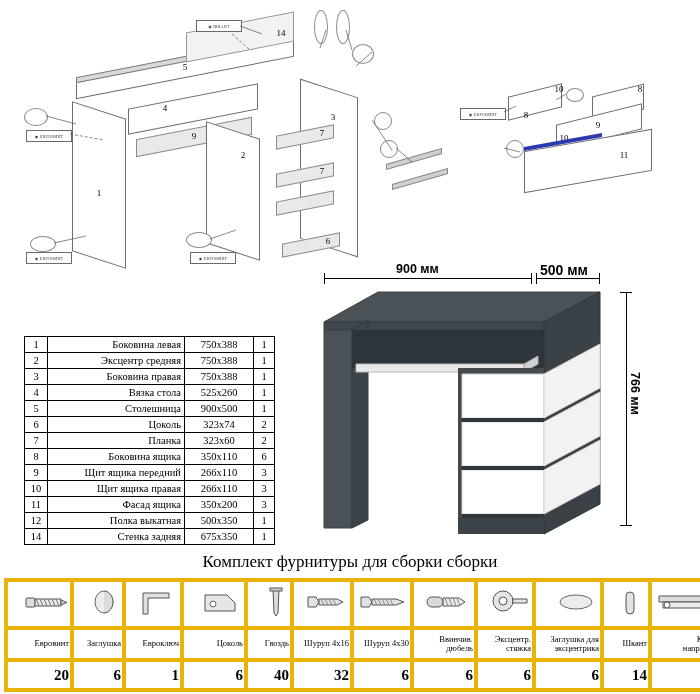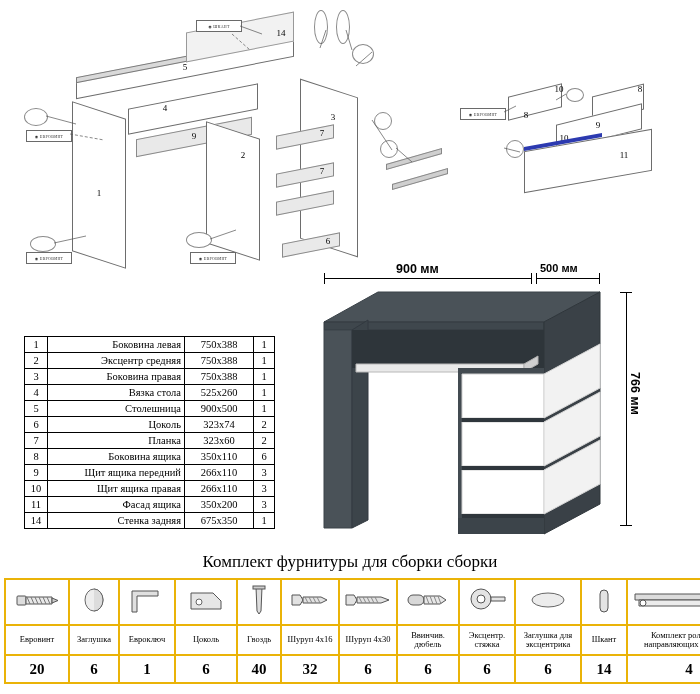--- a/index.html
+++ b/index.html
@@ -50,21 +50,21 @@
   .dim-line{position:absolute;background:#000;}
   .dim-txt{position:absolute;font-family:Liberation Sans, sans-serif;font-weight:bold;font-size:12.5px;}
 
   
   #kit-title{
     position:absolute;left:0;top:552px;width:700px;text-align:center;
     font-size:17px;font-family:"Liberation Serif",serif;
   }
   #kit{position:absolute;left:4px;top:578px;width:692px;}
   #kit table{border-collapse:collapse;width:692px;table-layout:fixed;}
-  #kit td{border:2px solid #eab308;text-align:center;vertical-align:middle;}
+  #kit td{border:4px solid #eab308;text-align:right;vertical-align:middle;}
   #kit tr.pic td{height:42px;}
   #kit tr.name td{height:26px;font-size:8.5px;line-height:9.5px;padding:1px;}
   #kit tr.qty td{height:24px;font-size:15px;font-weight:bold;}
 
   .ic{display:inline-block;}
 </style>
 </head>
 <body>
 
 <div id="exploded" class="abs">
@@ -214,40 +214,46 @@
           <td class="dim">266x110</td>
           <td class="qty">3</td>
         </tr>
         <tr>
           <td class="num">11</td>
           <td class="nm">Фасад ящика</td>
           <td class="dim">350x200</td>
           <td class="qty">3</td>
         </tr>
         <tr>
+          <td class="num">12</td>
+          <td class="nm">Полка выкатная</td>
+          <td class="dim">500x350</td>
+          <td class="qty">1</td>
+        </tr>
+        <tr>
           <td class="num">14</td>
           <td class="nm">Стенка задняя</td>
           <td class="dim">675x350</td>
           <td class="qty">1</td>
         </tr>
       </tbody>
   </table>
 </div>
 
 <div id="desk" class="abs">
 
   <div class="dim-line" style="left:12px;top:16px;width:208px;height:1px;"></div>
   <div class="dim-line" style="left:12px;top:11px;width:1px;height:11px;"></div>
   <div class="dim-line" style="left:219px;top:11px;width:1px;height:11px;"></div>
   <div class="dim-txt" style="left:84px;top:0px;">900 мм</div>
 
   <div class="dim-line" style="left:224px;top:16px;width:64px;height:1px;"></div>
   <div class="dim-line" style="left:224px;top:11px;width:1px;height:11px;"></div>
   <div class="dim-line" style="left:287px;top:11px;width:1px;height:11px;"></div>
-  <div class="dim-txt" style="left:228px;top:0px;font-size:11px;">500 мм</div>
+  <div class="dim-txt" style="left:228px;top:0px;font-size:14px;">500 мм</div>
 
   <div class="dim-line" style="left:314px;top:30px;width:1px;height:234px;"></div>
   <div class="dim-line" style="left:308px;top:30px;width:12px;height:1px;"></div>
   <div class="dim-line" style="left:308px;top:263px;width:12px;height:1px;"></div>
   <div class="dim-txt" style="left:316px;top:110px;writing-mode:vertical-rl;">766 мм</div>
 
   <svg width="320" height="270" style="position:absolute;left:0;top:20px;">
 
     <polygon points="12,40 66,10 288,10 232,40" fill="#4a5258" stroke="#3a4248" stroke-width="1"></polygon>
 

